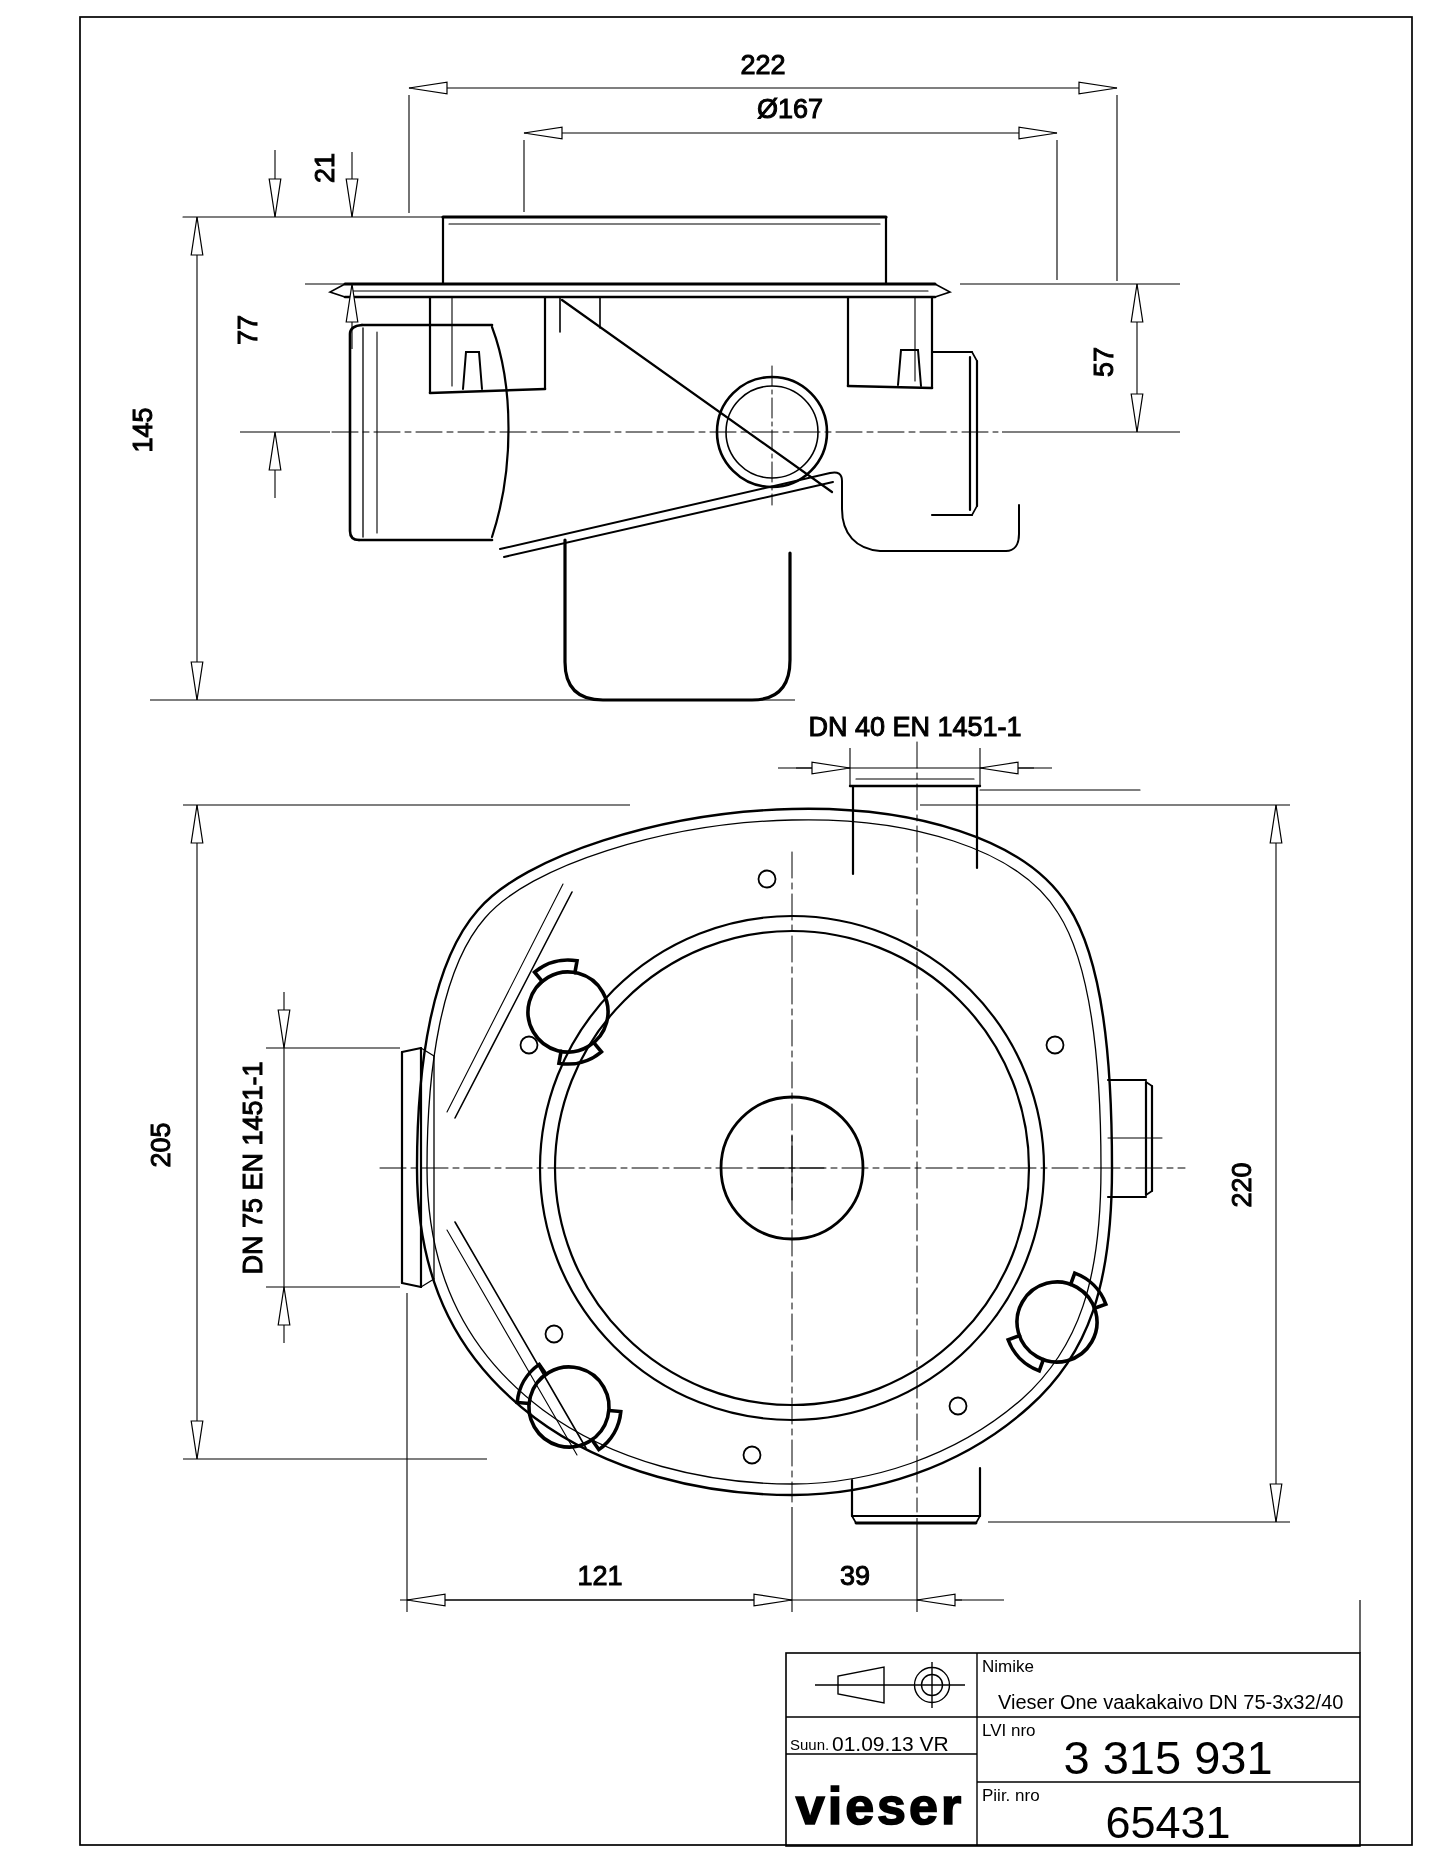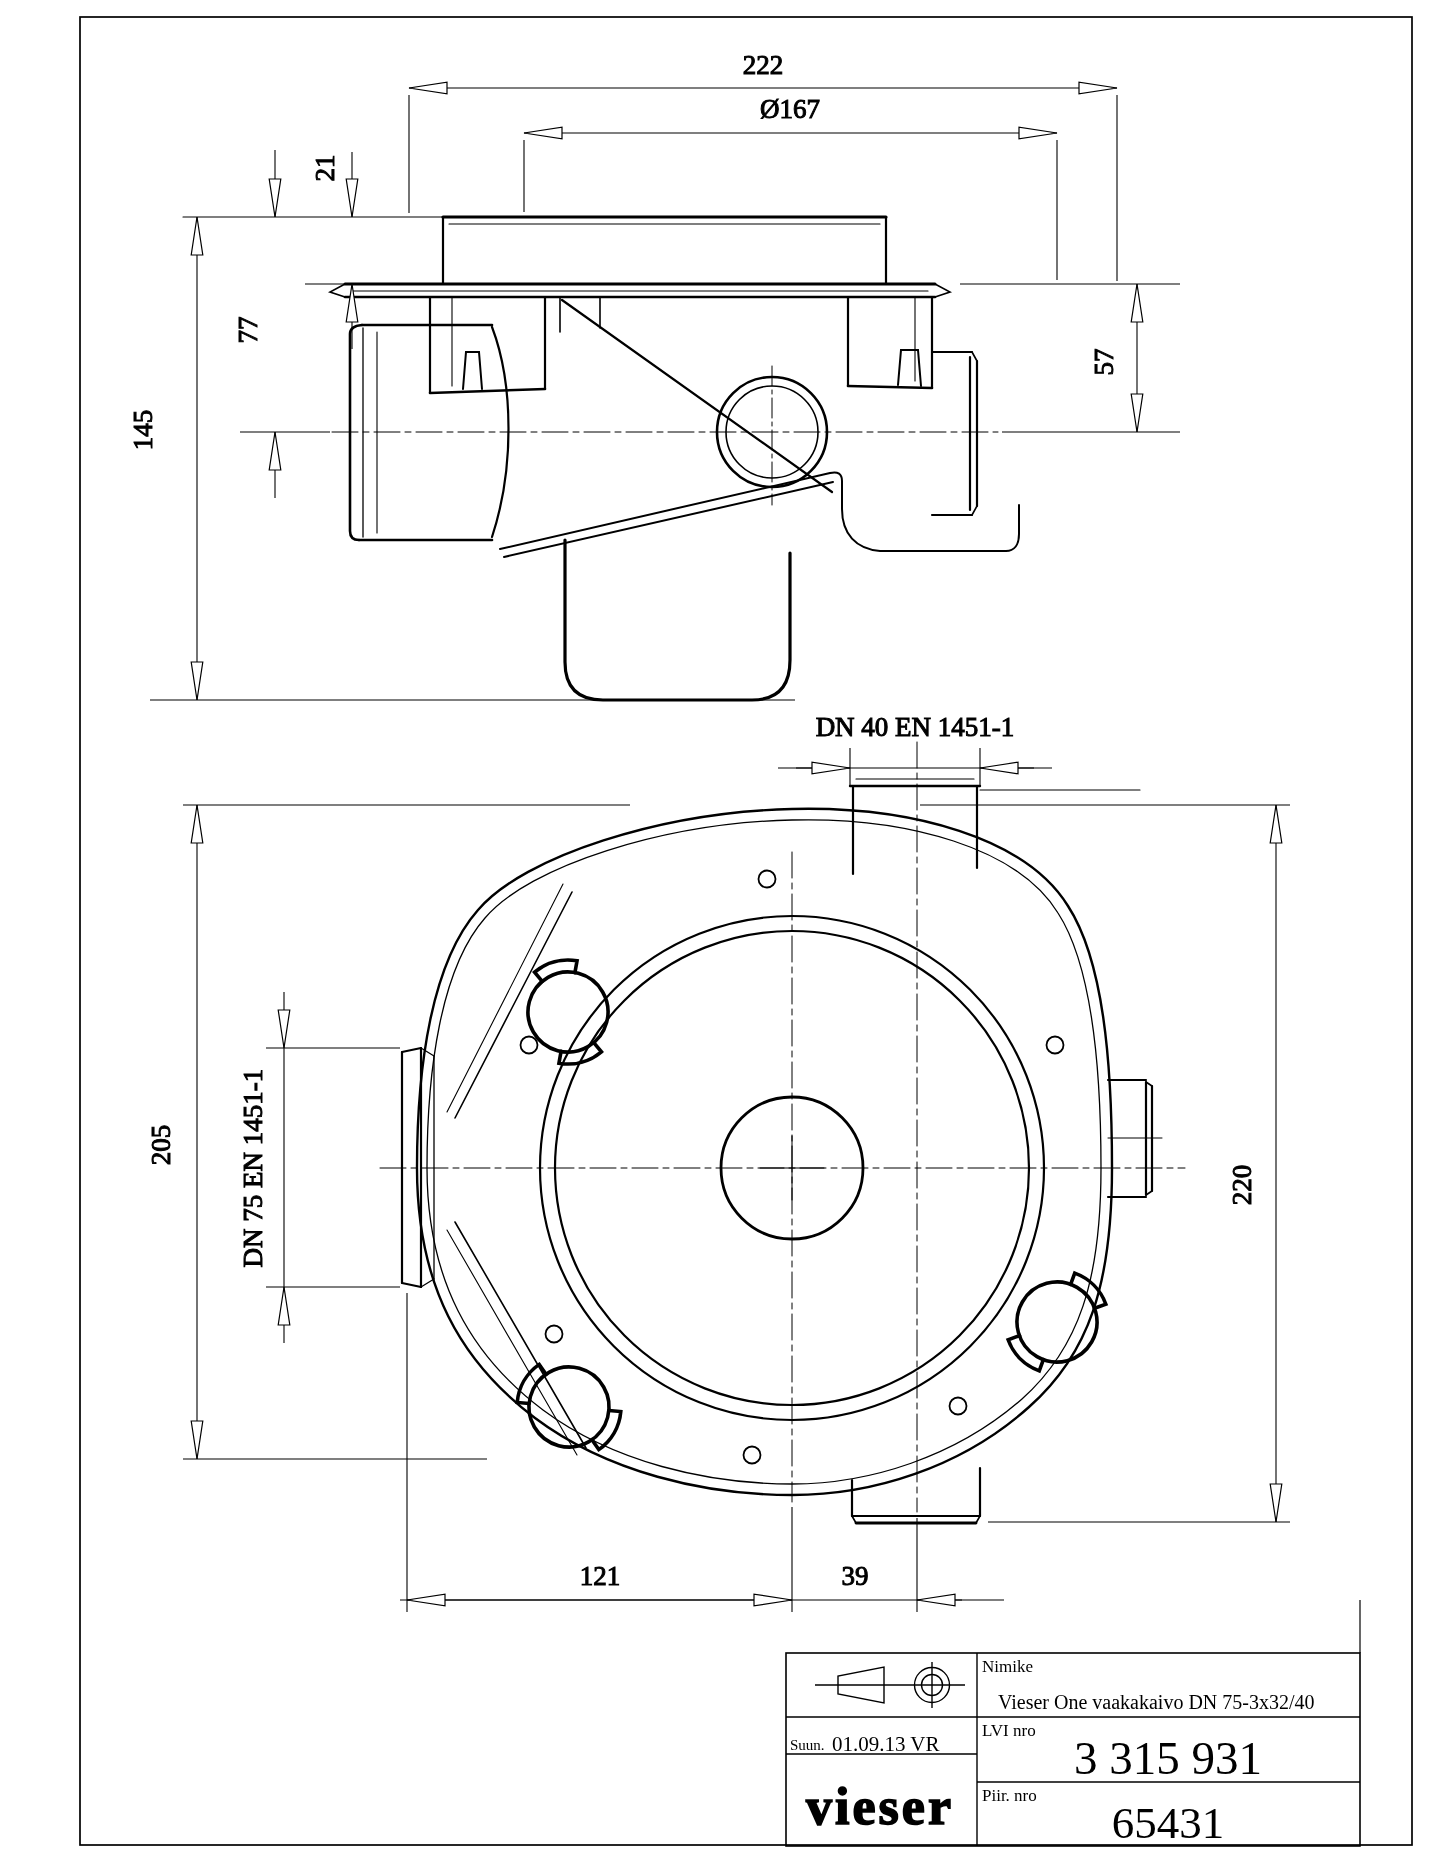--- a/index.html
+++ b/index.html
@@ -1,17 +1,17 @@
 <!DOCTYPE html>
 <html><head>
 <meta charset="utf-8">
 <style>
   html,body{margin:0;padding:0;background:#ffffff;}
   body{font-family:"Liberation Sans", sans-serif;}
-  .sheet{width:1440px;height:1864px;position:relative;background:#ffffff;overflow:hidden;font-family:Liberation Serif, serif;}
+  .sheet{width:1440px;height:1864px;position:relative;background:#ffffff;overflow:hidden;}
   svg{display:block;}
   text{fill:#000;}
   .dimtxt{font-size:27px;}
   .lbl{font-size:17px;}
   .big{font-size:47px;}
   .big2{font-size:45px;}
 </style>
 </head>
 <body>
 

